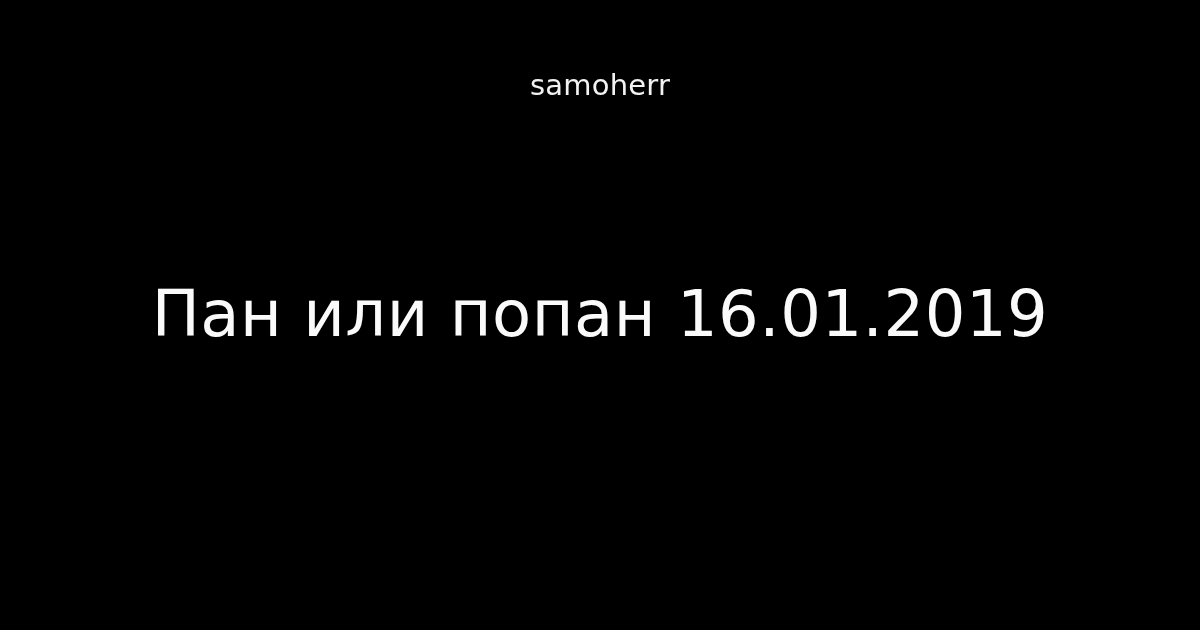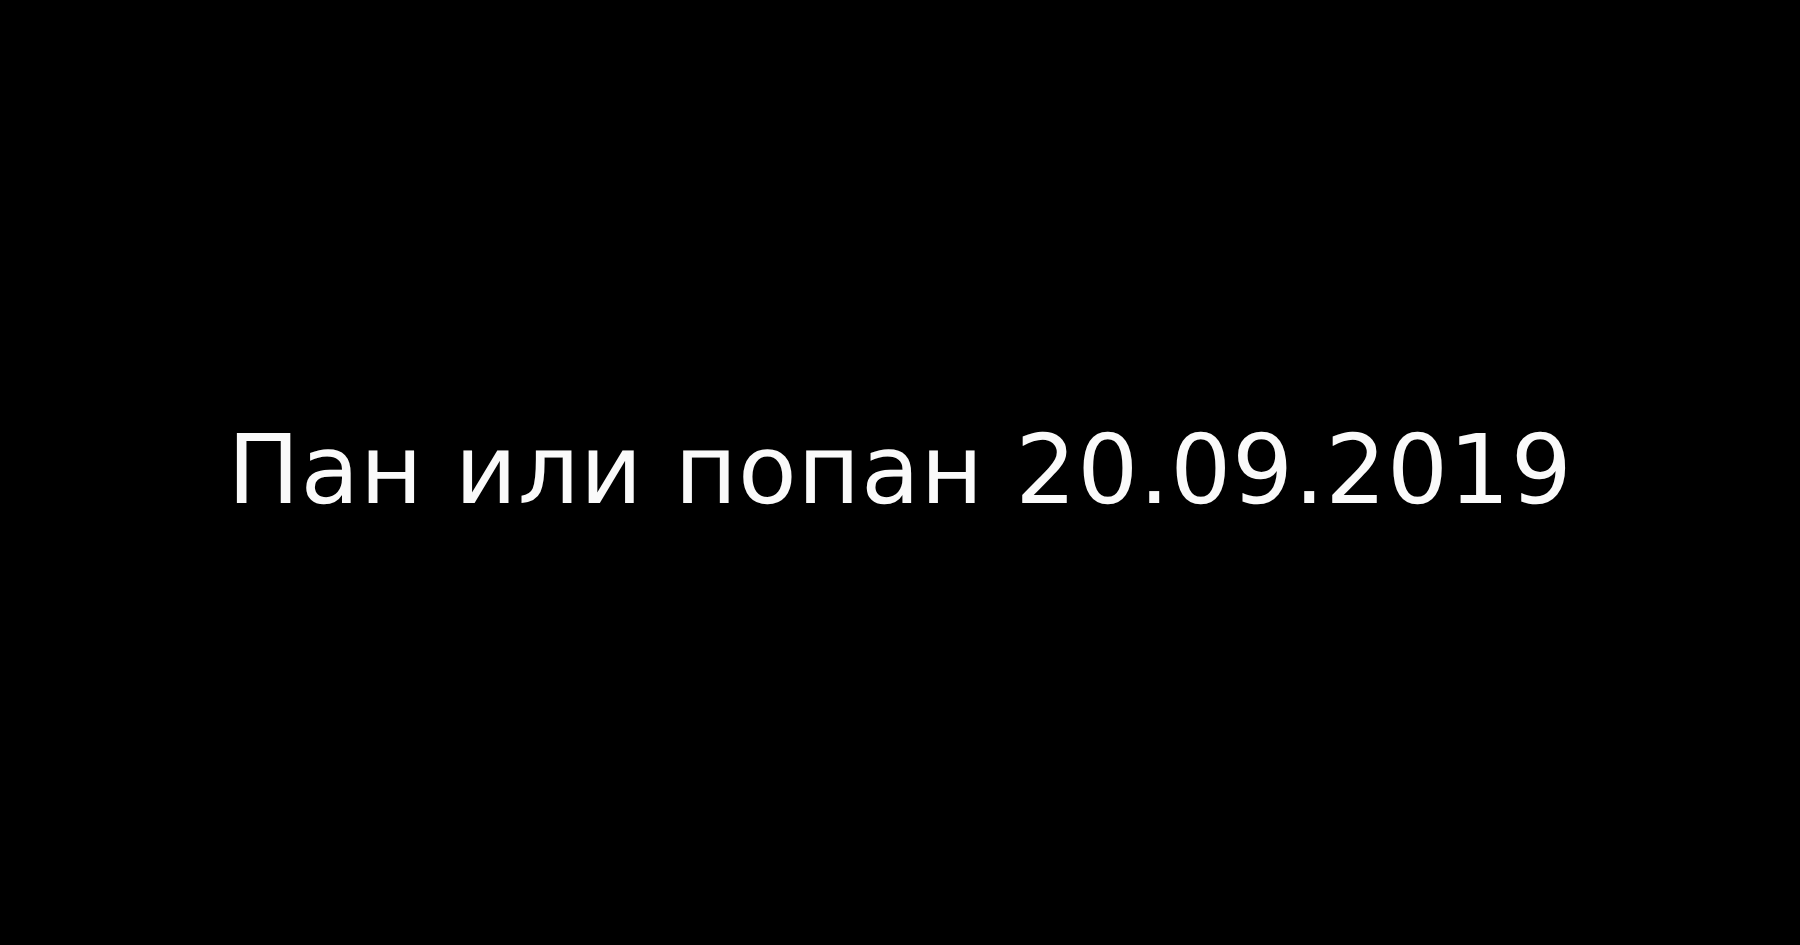--- a/index.html
+++ b/index.html
@@ -73,18 +73,21 @@
     white-space: nowrap;
     -webkit-font-smoothing: antialiased;
     pointer-events: auto;
   }
 </style>
 </head>
 <body>
 
 <div class="card">
 
+  <div class="channel-row">
+    <span class="channel-name">samoherr</span>
+  </div>
 
   <div class="title-block">
-    <h1 class="title-text">Пан или попан 20.09.2019</h1>
+    <h1 class="title-text">Пан или попан 16.01.2019</h1>
   </div>
 
 </div>
 
 </body></html>

